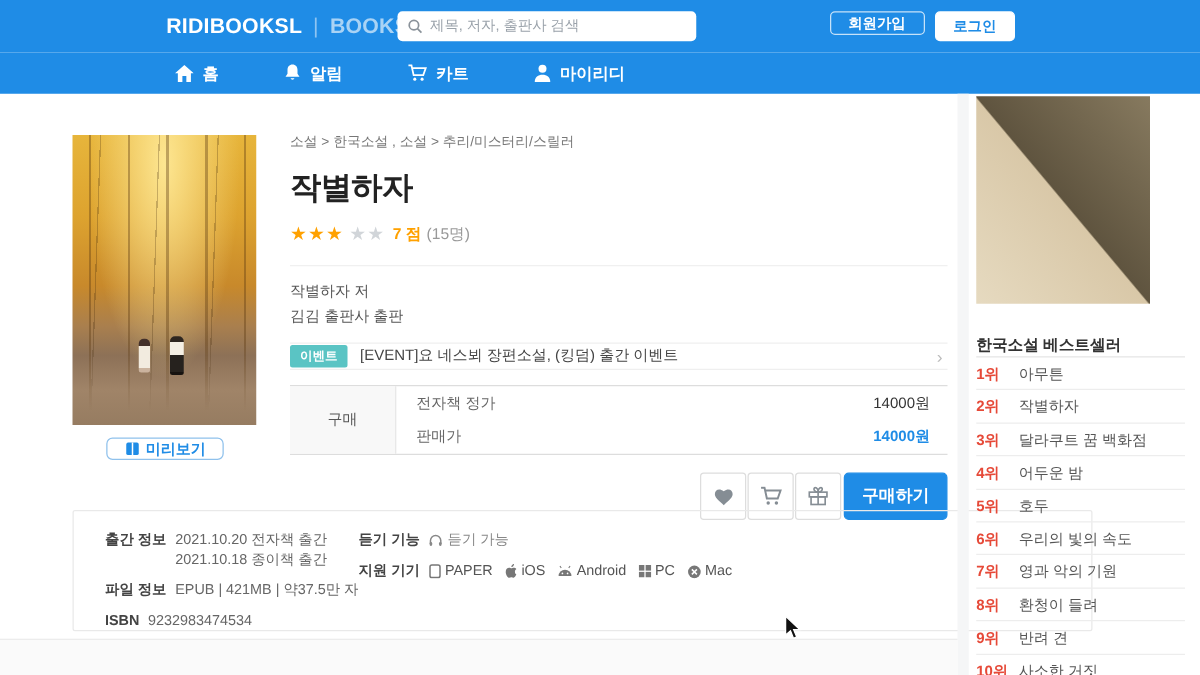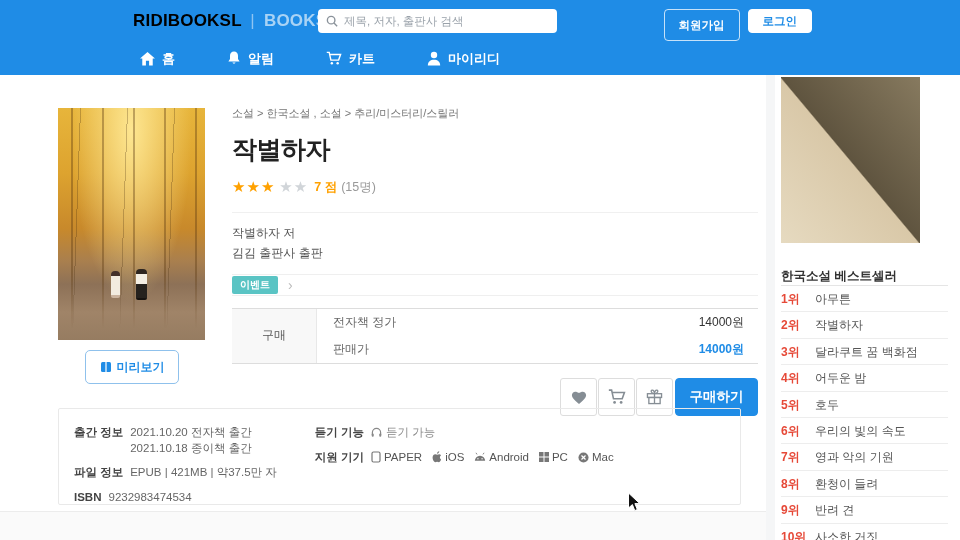--- a/index.html
+++ b/index.html
@@ -3,29 +3,29 @@
 <meta charset="utf-8">
 <style>
   * { margin:0; padding:0; box-sizing:border-box; }
   html,body { width:960px; height:540px; overflow:hidden; }
   body { font-family:"Liberation Sans","DejaVu Sans",sans-serif; background:#fff; }
   .screen { position:relative; width:960px; height:540px; background:#fff; overflow:hidden; }
 
   
   .topbar { position:absolute; left:0; top:0; width:960px; height:42px; background:#1f8ce6; }
   .logo { position:absolute; left:133px; top:11px; font-size:17px; font-weight:bold; letter-spacing:.2px; white-space:nowrap; }
-  .logo .p1 { color:#000000; }
+  .logo .p1 { color:#ffffff; }
   .logo .div { color:#8ec4f2; font-weight:normal; margin:0 4px; }
   .logo .p2 { color:#a9d3f5; }
   .searchbox { position:absolute; left:318px; top:9px; width:239px; height:24px; background:#fff; border-radius:4px; display:flex; align-items:center; padding:0 8px; }
   .searchbox svg { flex:0 0 auto; margin-right:6px; }
   .searchbox input { border:none; outline:none; flex:1; font-size:11.5px; color:#333; background:transparent; font-family:inherit; }
   .searchbox input::placeholder { color:#9aa2aa; }
   .authbtns { position:absolute; right:148px; top:9px; display:flex; gap:8px; }
-  .btn-signup { height:32px; padding:0 14px; background:transparent; border:1px solid rgba(255,255,255,.75); border-radius:4px; color:#fff; font-size:11.5px; font-weight:bold; font-family:inherit; cursor:pointer; }
+  .btn-signup { height:19px; padding:0 14px; background:transparent; border:1px solid rgba(255,255,255,.75); border-radius:4px; color:#fff; font-size:11.5px; font-weight:bold; font-family:inherit; cursor:pointer; }
   .btn-login { height:24px; padding:0 14px; background:#fff; border:1px solid #fff; border-radius:4px; color:#1f8ce6; font-size:11.5px; font-weight:bold; font-family:inherit; cursor:pointer; }
 
   
   .navbar { position:absolute; left:0; top:42px; width:960px; height:33px; background:#1f8ce6; display:flex; align-items:center; padding-left:140px; gap:52px; }
   .nav-item { display:flex; align-items:center; gap:7px; color:#fff; font-size:13px; font-weight:bold; cursor:pointer; }
   .nav-item svg { display:block; }
 
   
   .cover { position:absolute; left:58px; top:108px; width:147px; height:232px; overflow:hidden; background:
       radial-gradient(ellipse at 50% 10%, rgba(255,233,150,.95), rgba(255,220,120,0) 58%),
@@ -34,21 +34,21 @@
       background:
        repeating-linear-gradient(90deg, transparent 0 13px, rgba(92,58,18,.38) 13px 15px, transparent 15px 31px),
        repeating-linear-gradient(92deg, transparent 0 22px, rgba(70,45,14,.28) 22px 23px, transparent 23px 47px);
       -webkit-mask-image:linear-gradient(180deg,#000 0 72%,transparent 95%); mask-image:linear-gradient(180deg,#000 0 72%,transparent 95%); }
   .fig { position:absolute; }
   .fig-woman { left:53px; bottom:42px; width:9px; height:27px; border-radius:4px 4px 2px 2px;
       background:linear-gradient(180deg,#43302a 0 20%,#f2ebdf 20% 88%,#cbb39e 88%); }
   .fig-man { left:78px; bottom:40px; width:11px; height:31px; border-radius:4px 4px 2px 2px;
       background:linear-gradient(180deg,#2e2620 0 16%,#f4efe4 16% 48%,#26221e 48% 93%,#171310 93%); }
 
-  .btn-preview { position:absolute; left:85px; top:350px; width:94px; height:34px; background:#fff; border:1px solid #8fc1ec; border-radius:5px; color:#1f8ce6; font-size:12px; font-weight:bold; font-family:inherit; display:flex; align-items:center; justify-content:center; gap:5px; cursor:pointer; }
+  .btn-preview { position:absolute; left:85px; top:350px; width:94px; height:18px; background:#fff; border:1px solid #8fc1ec; border-radius:5px; color:#1f8ce6; font-size:12px; font-weight:bold; font-family:inherit; display:flex; align-items:center; justify-content:center; gap:5px; cursor:pointer; }
 
   .detail { position:absolute; left:232px; top:106px; width:526px; }
   .breadcrumb { font-size:11px; color:#777; }
   .book-title { margin-top:12px; font-size:25px; font-weight:bold; color:#222; letter-spacing:-.5px; }
   .rating { margin-top:12px; display:flex; align-items:center; gap:4px; font-size:12.5px; }
   .stars-filled { color:#ffa100; letter-spacing:1px; font-size:15px; }
   .stars-empty { color:#d1d5d9; letter-spacing:1px; font-size:15px; }
   .rating .score { color:#ffa100; font-weight:bold; margin-left:2px; }
   .rating .count { color:#999; }
   .author-block { margin-top:16px; border-top:1px solid #f0f0f0; padding-top:10px; font-size:12px; color:#555; line-height:1.7; }
@@ -63,21 +63,21 @@
   .price-row { height:27px; display:flex; align-items:center; padding:0 14px 0 16px; }
   .price-row .lbl { flex:1; font-size:12px; color:#666; }
   .price-row .val { font-size:12px; color:#333; }
   .price-row.highlight .val { color:#1f8ce6; font-weight:bold; }
 
   .actions { margin-top:14px; display:flex; justify-content:flex-end; gap:0; }
   .icon-btn { width:37px; height:38px; background:#fff; border:1px solid #ddd; border-radius:3px; margin-right:1px; display:flex; align-items:center; justify-content:center; color:#858d94; cursor:pointer; }
   .btn-buy { width:83px; height:38px; margin-left:1px; background:#1f8ce6; border:1px solid #1f8ce6; border-radius:4px; color:#fff; font-size:13.5px; font-weight:bold; font-family:inherit; cursor:pointer; }
 
   
-  .infobox { position:absolute; left:58px; top:408px; width:683px; height:97px; border:1px solid #e9e9e9; border-radius:2px; display:flex; padding:16px 0 0 15px; gap:38px; }
+  .infobox { position:absolute; left:58px; top:408px; width:816px; height:97px; border:1px solid #e9e9e9; border-radius:2px; display:flex; padding:16px 0 0 25px; }
   .info-col { font-size:11.5px; color:#666; }
   .info-row { display:flex; margin-bottom:9px; line-height:1.35; }
   .info-label { font-weight:bold; color:#444; white-space:nowrap; margin-right:7px; }
   .devices { display:flex; gap:10px; align-items:center; color:#555;text-align:center; }
   .device { display:flex; align-items:center; gap:3px; white-space:nowrap; color:#555; }
   .device svg { color:#777; }
   .listen-val { display:flex; align-items:center; gap:4px; color:#888; }
 
   
   .side-img { position:absolute; left:781px; top:77px; width:139px; height:166px;
@@ -172,20 +172,21 @@
       <span class="count">(15명)</span>
     </div>
 
     <div class="author-block">
       <div>작별하자 저</div>
       <div>김김 출판사 출판</div>
     </div>
 
     <div class="event-row">
       <span class="event-badge">이벤트</span>
+      <span class="event-text">[EVENT]요 네스뵈 장편소설, (킹덤) 출간 이벤트</span>
       <span class="event-chevron">›</span>
     </div>
 
     <div class="price-table">
       <div class="price-head">구매</div>
       <div class="price-rows">
         <div class="price-row">
           <span class="lbl">전자책 정가</span>
           <span class="val">14000원</span>
         </div>

